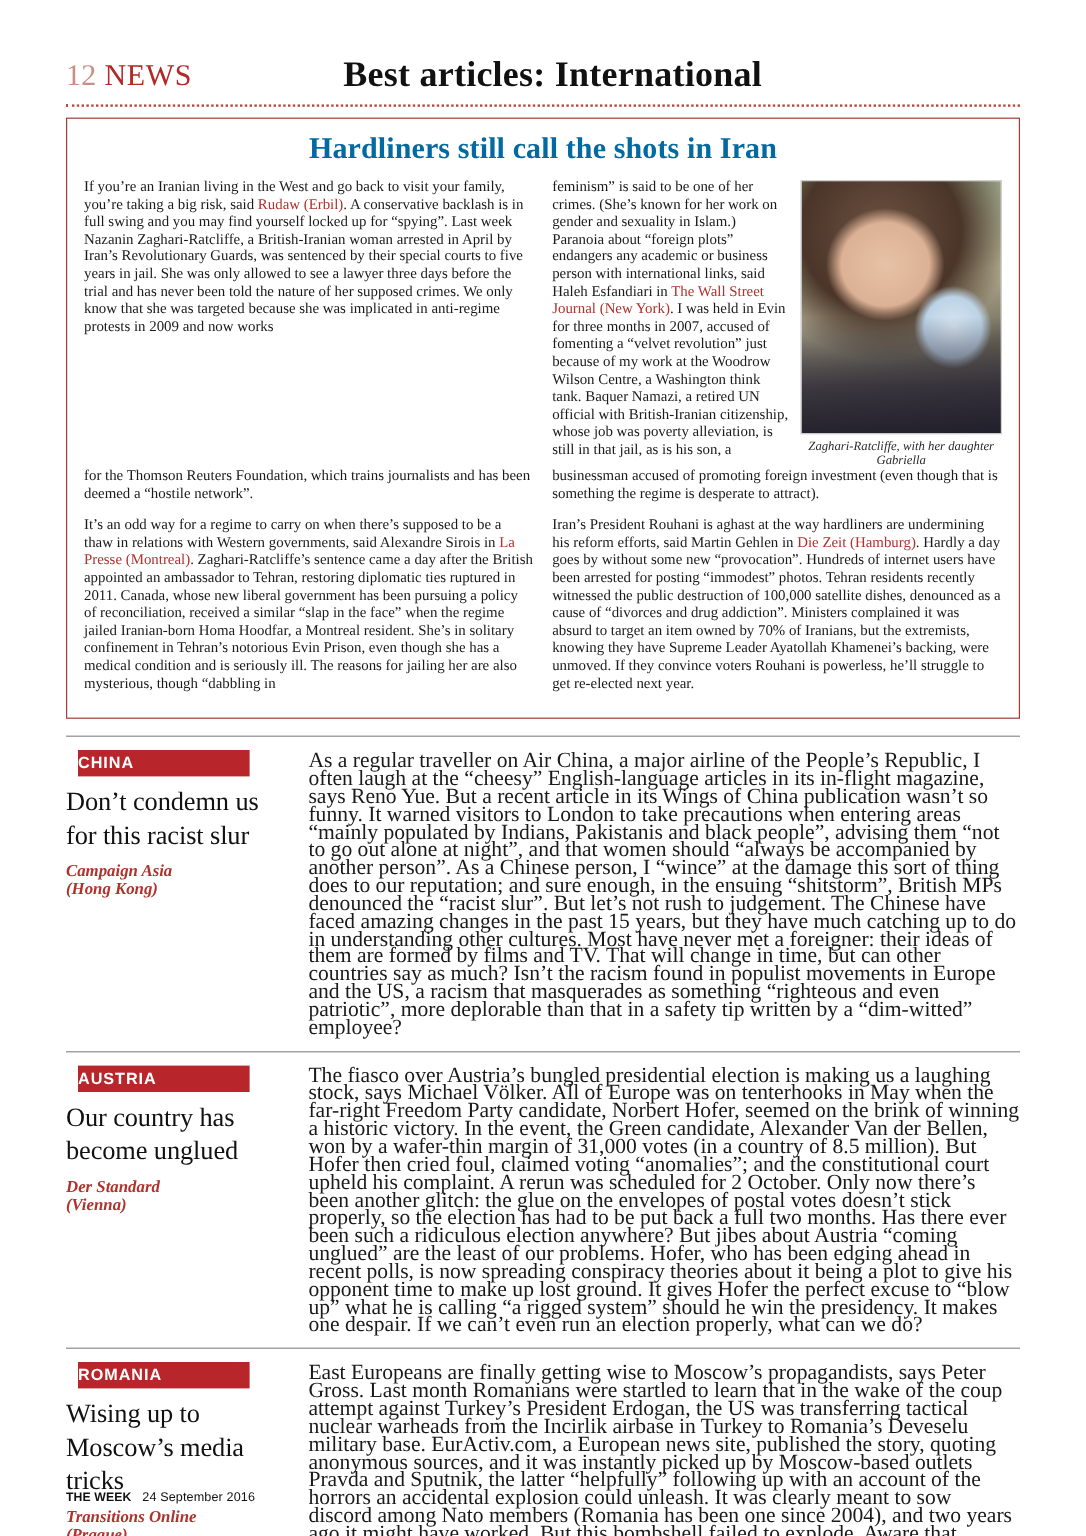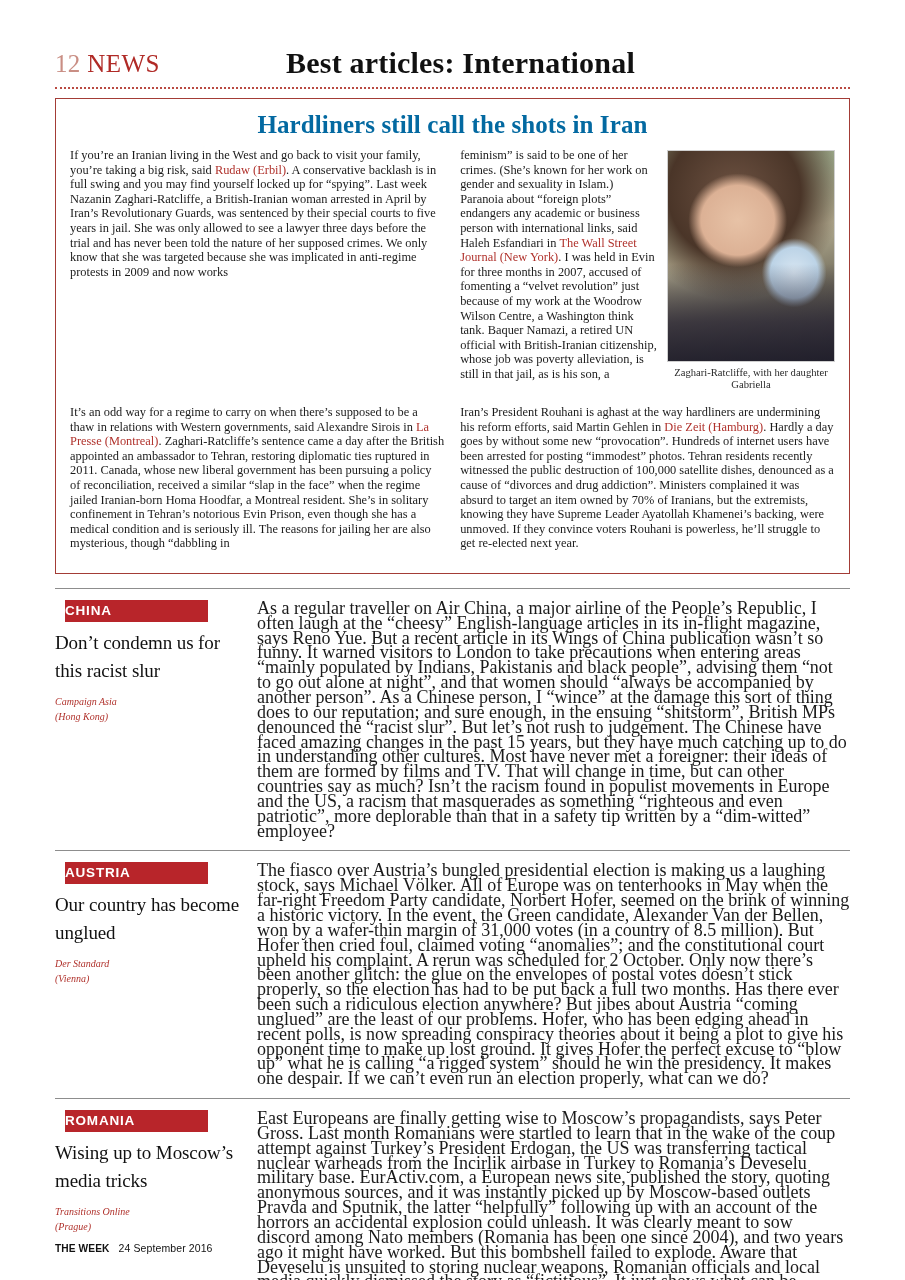--- a/index.html
+++ b/index.html
@@ -69,20 +69,21 @@
       linear-gradient(165deg,#8d9878 0%, #9aa487 22%, #b3ac91 45%, #6f6a5a 70%, #3b3a38 100%);
     position:relative;
     overflow:hidden;
   }
   .figbox::after{
     content:""; position:absolute; left:0; right:0; bottom:0; height:46%;
     background:linear-gradient(180deg, rgba(40,36,50,0) 0%, rgba(40,36,52,0.72) 60%, rgba(30,28,42,0.88) 100%);
   }
   .figcap {
     margin-top:5px;
+    font-style:italic;
     font-size:10.6px;
     line-height:12px;
     text-align:center;
     color:#2a2a2a;
   }
   .lead-wide {
     clear:both;
     font-size:12.4px;
     line-height:14.6px;
     padding-top:2px;
@@ -98,33 +99,34 @@
     font-family:"Liberation Sans", sans-serif;
     font-weight:700;
     font-size:13.5px;
     letter-spacing:0.8px;
     text-align:left;
     padding:3px 0 4px 0;
     width:143px;
     margin:0 auto 0 10px;
   }
   .sec-head {
-    font-size:19px;
+    font-size:22px;
     line-height:28px;
     font-weight:400;
     margin-top:7px;
     color:#111;
     letter-spacing:-0.1px;
   }
   .sec-src {
     margin-top:9px;
     font-style:italic;
-    font-size:10px;
+    font-size:14px;
     line-height:15px;
     color:#b0322c;
+    font-weight:bold;
   }
   .sec-body {
     flex:1 1 auto;
     font-size:18px;
     line-height:14.85px;
     text-align:left;
     padding-top:1px;
   }
 
   
@@ -161,20 +163,24 @@
       </div>
       <div class="lead-col">
         <div class="figure">
           <div class="figbox"></div>
           <div class="figcap">Zaghari-Ratcliffe, with her daughter Gabriella</div>
         </div>
         <p><span>feminism” is said to be one of her crimes. (She’s known for her work on gender and sexuality in Islam.) Paranoia about “foreign plots” endangers any academic or business person with international links, said Haleh Esfandiari in </span><span class="src">The Wall Street Journal (New York)</span><span>. I was held in Evin for three months in 2007, accused of fomenting a “velvet revolution” just because of my work at the Woodrow Wilson Centre, a Washington think tank. Baquer Namazi, a retired UN official with British-Iranian citizenship, whose job was poverty alleviation, is still in that jail, as is his son, a</span></p>
       </div>
     </div>
 
+    <div class="lead-row" style="margin-top:-6px;">
+      <div class="lead-wide" style="width:49%;">for the Thomson Reuters Foundation, which trains journalists and has been deemed a “hostile network”.</div>
+      <div class="lead-wide" style="width:49%;">businessman accused of promoting foreign investment (even though that is something the regime is desperate to attract).</div>
+    </div>
 
     <div class="lead-row" style="margin-top:12px;">
       <div class="lead-col">
         <p><span>It’s an odd way for a regime to carry on when there’s supposed to be a thaw in relations with Western governments, said Alexandre Sirois in </span><span class="src">La Presse (Montreal)</span><span>. Zaghari-Ratcliffe’s sentence came a day after the British appointed an ambassador to Tehran, restoring diplomatic ties ruptured in 2011. Canada, whose new liberal government has been pursuing a policy of reconciliation, received a similar “slap in the face” when the regime jailed Iranian-born Homa Hoodfar, a Montreal resident. She’s in solitary confinement in Tehran’s notorious Evin Prison, even though she has a medical condition and is seriously ill. The reasons for jailing her are also mysterious, though “dabbling in</span></p>
       </div>
       <div class="lead-col">
         <p><span>Iran’s President Rouhani is aghast at the way hardliners are undermining his reform efforts, said Martin Gehlen in </span><span class="src">Die Zeit (Hamburg)</span><span>. Hardly a day goes by without some new “provocation”. Hundreds of internet users have been arrested for posting “immodest” photos. Tehran residents recently witnessed the public destruction of 100,000 satellite dishes, denounced as a cause of “divorces and drug addiction”. Ministers complained it was absurd to target an item owned by 70% of Iranians, but the extremists, knowing they have Supreme Leader Ayatollah Khamenei’s backing, were unmoved. If they convince voters Rouhani is powerless, he’ll struggle to get re-elected next year.</span></p>
       </div>
     </div>
   </div>

